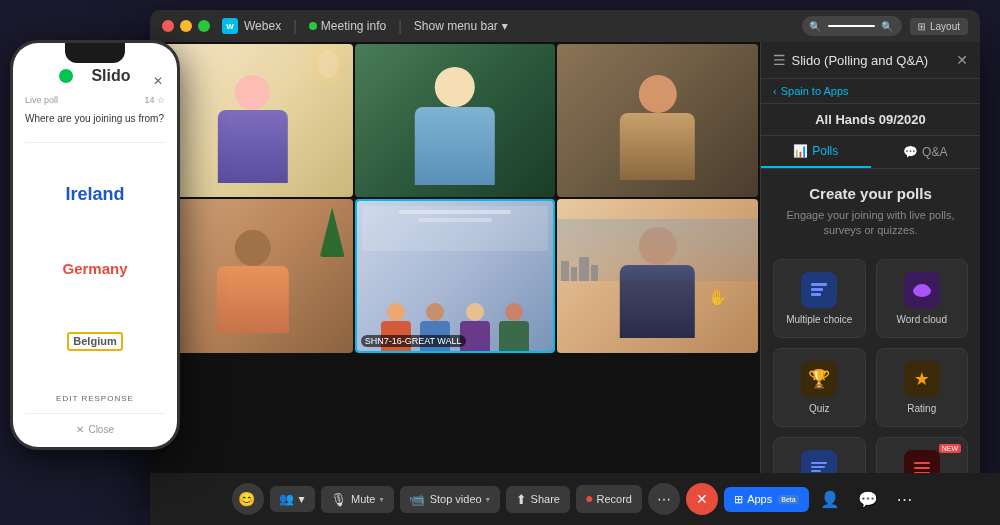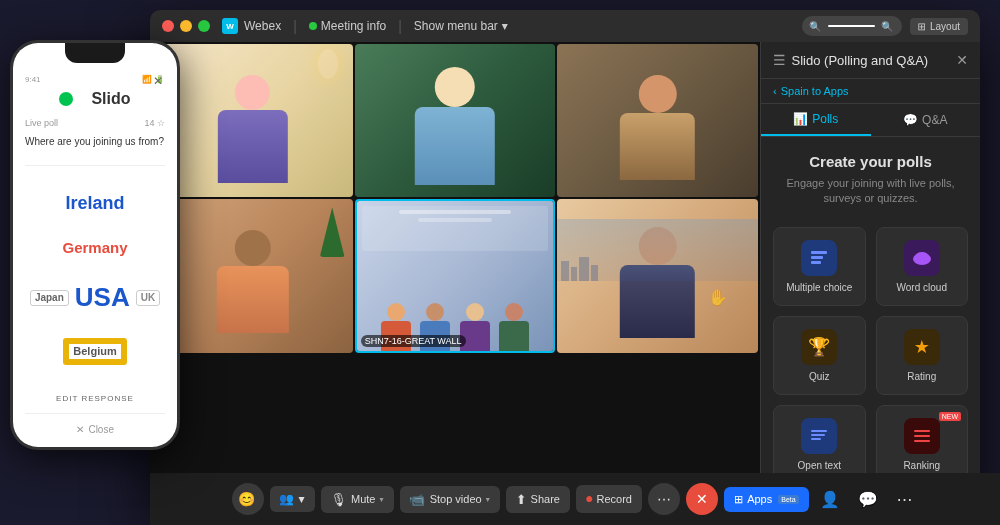--- a/index.html
+++ b/index.html
@@ -589,20 +589,21 @@
           <span>Slido (Polling and Q&amp;A)</span>
         </div>
         <span class="slido-close">✕</span>
       </div>
 
       <div class="slido-back">
         <span>‹</span>
         <span>Spain to Apps</span>
       </div>
 
+      <div class="slido-meeting-title">All Hands 09/2020</div>
 
       <div class="slido-tabs">
         <div class="slido-tab active">
           <span>📊</span>
           <span>Polls</span>
         </div>
         <div class="slido-tab">
           <span>💬</span>
           <span>Q&amp;A</span>
         </div>
@@ -707,27 +708,20 @@
   <button class="ctrl-people-btn">👤</button>
   <button class="ctrl-chat-btn">💬</button>
   <button class="ctrl-more-btn">⋯</button>
 </div>
 
 <div class="phone-overlay">
   <div class="phone-frame">
     <div class="phone-notch"></div>
     <div class="phone-screen">
 
-      <div style="display:flex;justify-content:space-between;align-items:center;padding-top:8px;">
-        <div style="font-size:8px;color:#999;">9:41</div>
-        <div style="display:flex;gap:3px;">
-          <span style="font-size:8px;color:#555;">📶</span>
-          <span style="font-size:8px;color:#555;">🔋</span>
-        </div>
-      </div>
 
       <div style="position:absolute;top:28px;right:14px;">
         <span style="font-size:12px;color:#666;">✕</span>
       </div>
 
       <div class="slido-logo-area">
         <div class="slido-green-dot"></div>
         <span class="slido-brand">Slido</span>
       </div>
 
@@ -737,26 +731,21 @@
       </div>
 
       <div class="poll-question-text">Where are you joining us from?</div>
 
       <div style="height:1px;background:#eee;margin:4px 0;"></div>
 
       <div class="word-cloud">
         <span class="word-item" style="font-size:18px;color:#1a56cc;font-weight:bold;">Ireland</span>
         <span class="word-item" style="font-size:15px;color:#e74c3c;font-weight:bold;">Germany</span>
         <div style="width:100%;display:flex;justify-content:center;gap:6px;align-items:center;">
-          <span class="word-item" style="font-size:10px;color:#666;border:1px solid #ccc;padding:1px 4px;border-radius:3px;">Japan</span>
-          <span class="word-item" style="font-size:26px;color:#1a56cc;font-weight:900;">USA</span>
-          <span class="word-item" style="font-size:10px;color:#888;border:1px solid #ccc;padding:1px 4px;border-radius:3px;">UK</span>
-        </div>
-        <div style="width:100%;display:flex;justify-content:center;gap:6px;align-items:center;">
-          <span class="word-item" style="font-size:11px;color:#555;border:6px solid #eab308;padding:1px 4px;border-radius:3px;">Belgium</span>
+          <span class="word-item" style="font-size:11px;color:#555;border:2px solid #eab308;padding:1px 4px;border-radius:3px;">Belgium</span>
         </div>
       </div>
 
       <div class="edit-response" style="font-size:8px;letter-spacing:1px;color:#666;margin-top:6px;">EDIT RESPONSE</div>
 
       <div style="height:1px;background:#eee;margin:4px 0;"></div>
 
       <div class="phone-close-bottom">
         <span style="font-size:10px;">✕</span>
         <span style="font-size:10px;">Close</span>

